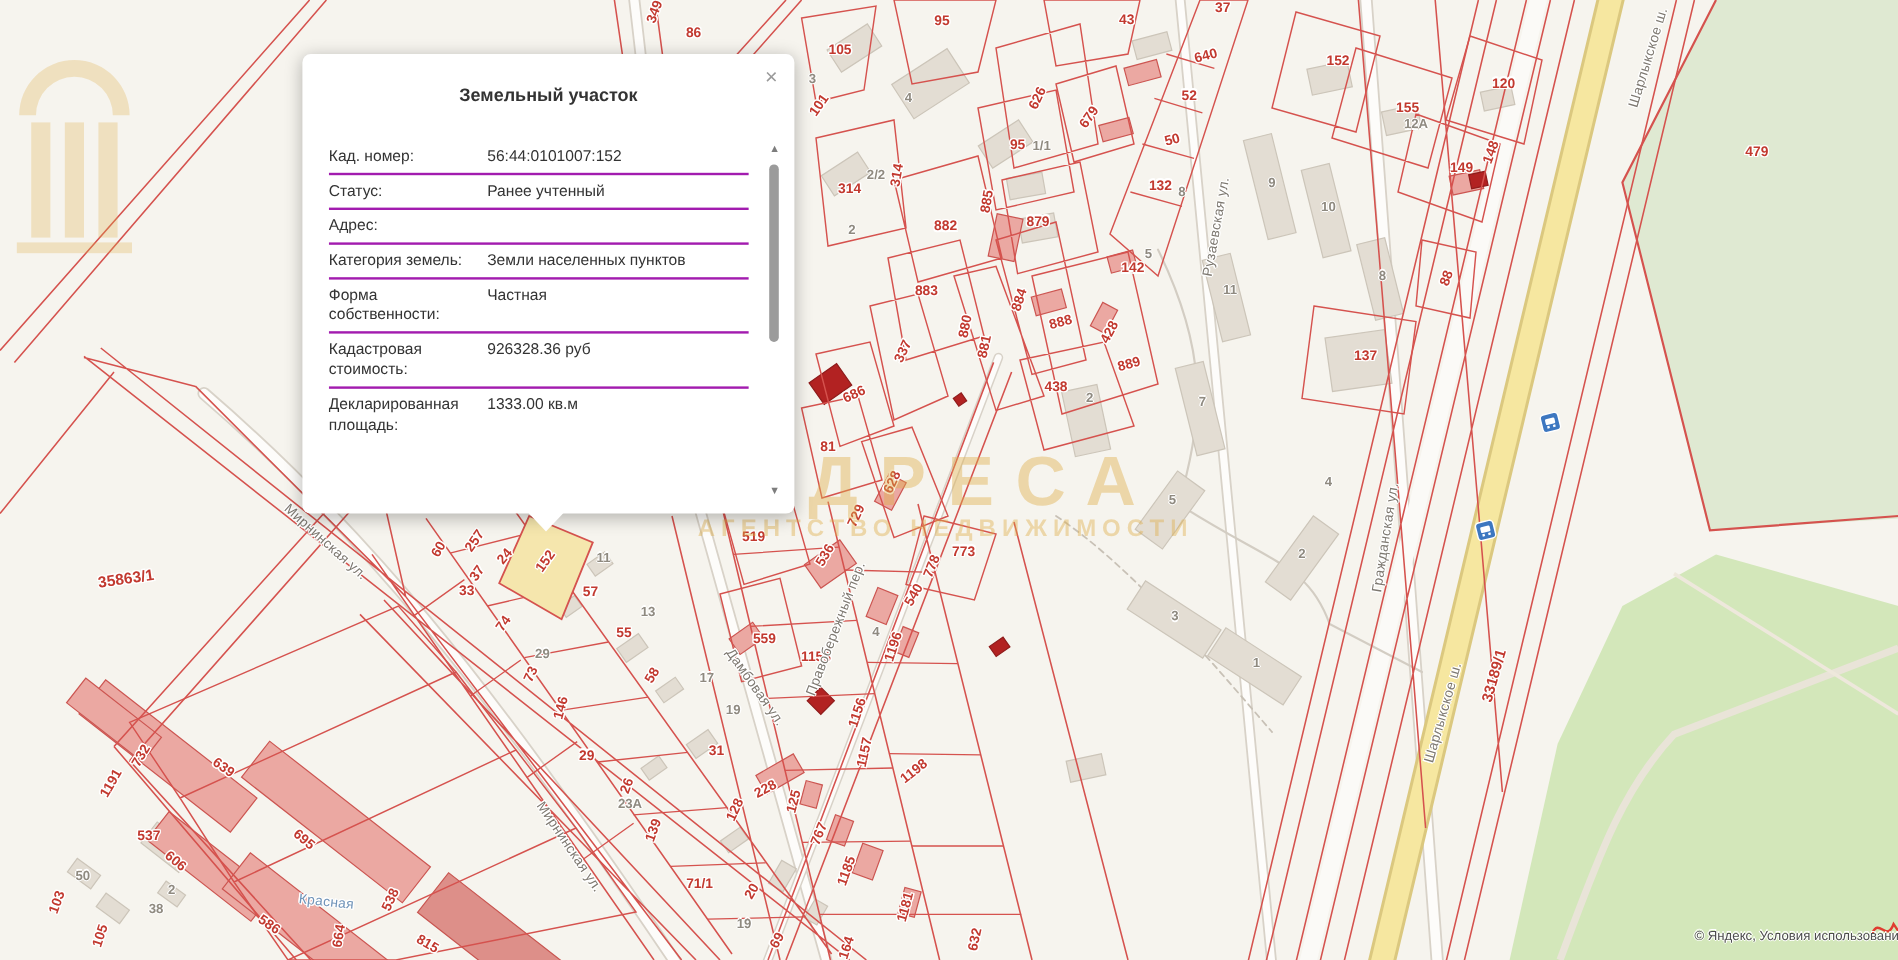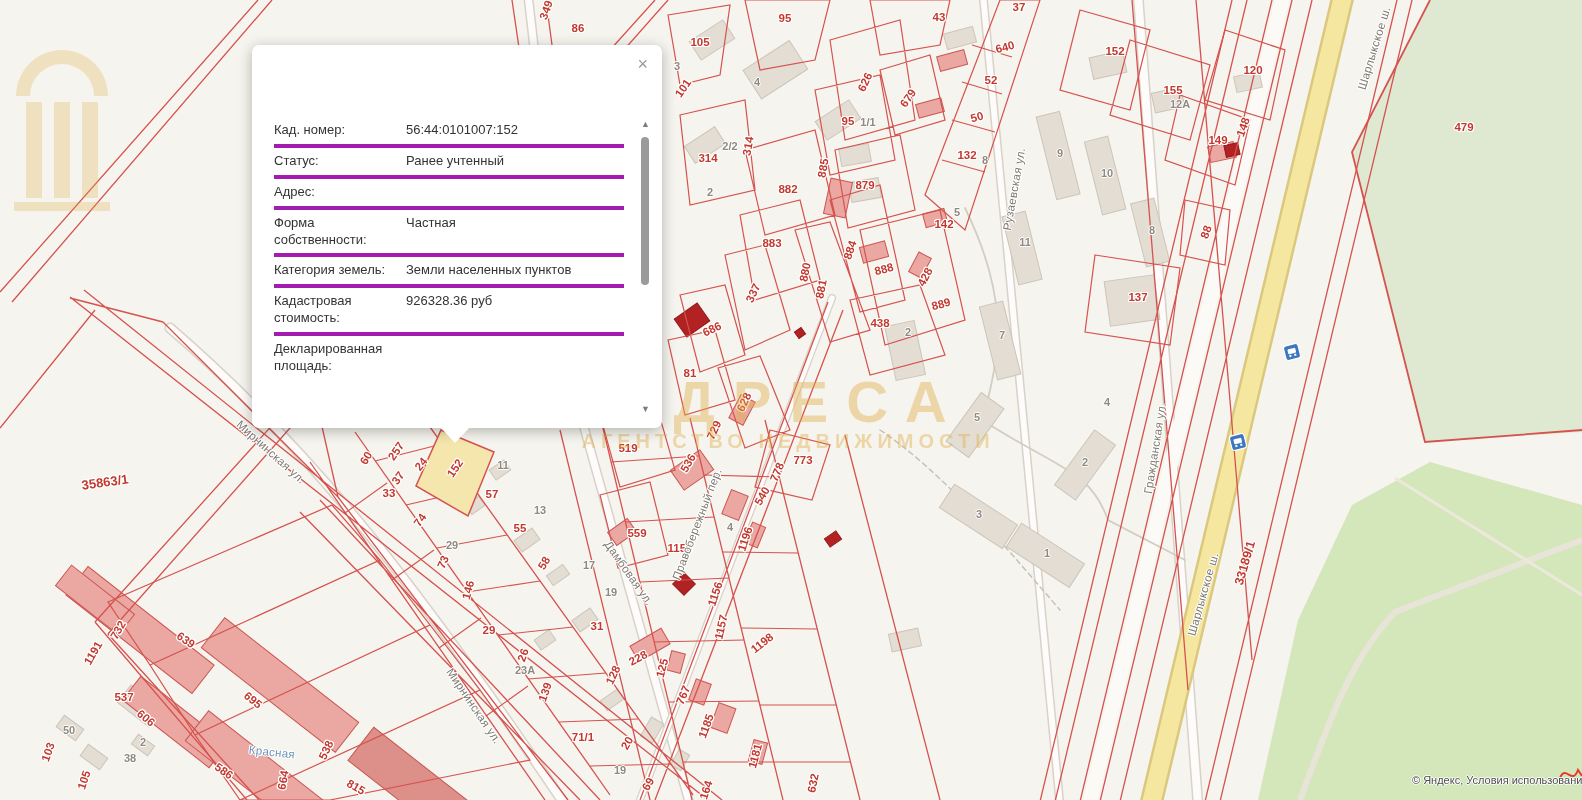--- a/index.html
+++ b/index.html
@@ -30,21 +30,21 @@
 
   
   .popup{position:absolute;left:252px;top:45px;width:410px;height:383px;background:#fff;
          border-radius:7px;box-shadow:0 3px 14px rgba(0,0,0,.28);z-index:30;}
   .popup .tail{position:absolute;left:188px;bottom:-15px;width:0;height:0;
          border-left:15px solid transparent;border-right:15px solid transparent;border-top:16px solid #fff;}
   .popup .close{position:absolute;right:10px;top:8px;border:0;background:none;color:#9a9a9a;
          font-size:18px;line-height:18px;cursor:pointer;padding:2px 4px;font-family:inherit;}
   .popup h2{margin:26px 0 14px 0;text-align:center;font-size:15px;color:#333;font-weight:bold;}
   .popup .rows{position:absolute;left:22px;right:38px;top:72px;bottom:10px;overflow:hidden;}
-  .prow{display:flex;border-bottom:4px solid #a21caf;padding:5px 0 5px 0;}
+  .prow{display:flex;border-bottom:2px solid #a21caf;padding:5px 0 5px 0;}
   .prow:last-child{border-bottom:none;}
   .plbl{width:128px;flex:0 0 128px;font-size:13px;color:#333;line-height:1.3;}
   .pval{flex:1;font-size:13px;color:#333;line-height:1.3;padding-left:4px;}
   .scrollbar{position:absolute;right:9px;top:74px;bottom:14px;width:15px;}
   .scrollbar .arrow{position:absolute;left:0;width:15px;text-align:center;font-size:9px;color:#7d7d7d;}
   .scrollbar .up{top:0;}
   .scrollbar .down{bottom:0;}
   .scrollbar .thumb{position:absolute;left:3px;top:18px;width:8px;height:148px;background:#9b9b9b;border-radius:4px;}
 
   .attribution{position:absolute;left:1412px;top:774px;font-size:11px;color:#4d4d4d;white-space:nowrap;
@@ -359,46 +359,48 @@
         <rect x="82" y="102" width="16" height="96"></rect>
         <rect x="14" y="202" width="96" height="9"></rect>
       </g>
     </svg>
     <div class="wm-title">АДРЕСА</div>
     <div class="wm-sub">АГЕНТСТВО НЕДВИЖИМОСТИ</div>
   </div>
 
   <div class="popup">
     <button class="close">×</button>
+    <h2>Земельный участок</h2>
     <div class="rows" id="popup-rows">
         <div class="prow">
           <div class="plbl">Кад. номер:</div>
           <div class="pval">56:44:0101007:152</div>
         </div>
         <div class="prow">
           <div class="plbl">Статус:</div>
           <div class="pval">Ранее учтенный</div>
         </div>
         <div class="prow">
           <div class="plbl">Адрес:</div>
         </div>
         <div class="prow">
+          <div class="plbl">Категория земель:</div>
+          <div class="pval">Земли населенных пунктов</div>
+        </div>
+        <div class="prow">
           <div class="plbl">Форма собственности:</div>
           <div class="pval">Частная</div>
         </div>
         <div class="prow">
-          <div class="plbl">Категория земель:</div>
-          <div class="pval">Земли населенных пунктов</div>
-        </div>
-        <div class="prow">
           <div class="plbl">Кадастровая стоимость:</div>
           <div class="pval">926328.36 руб</div>
         </div>
         <div class="prow">
           <div class="plbl">Декларированная площадь:</div>
+          <div class="pval">1333.00 кв.м</div>
         </div>
       </div>
     <div class="scrollbar">
       <span class="arrow up">▲</span>
       <span class="thumb"></span>
       <span class="arrow down">▼</span>
     </div>
     <div class="tail"></div>
   </div>
 

